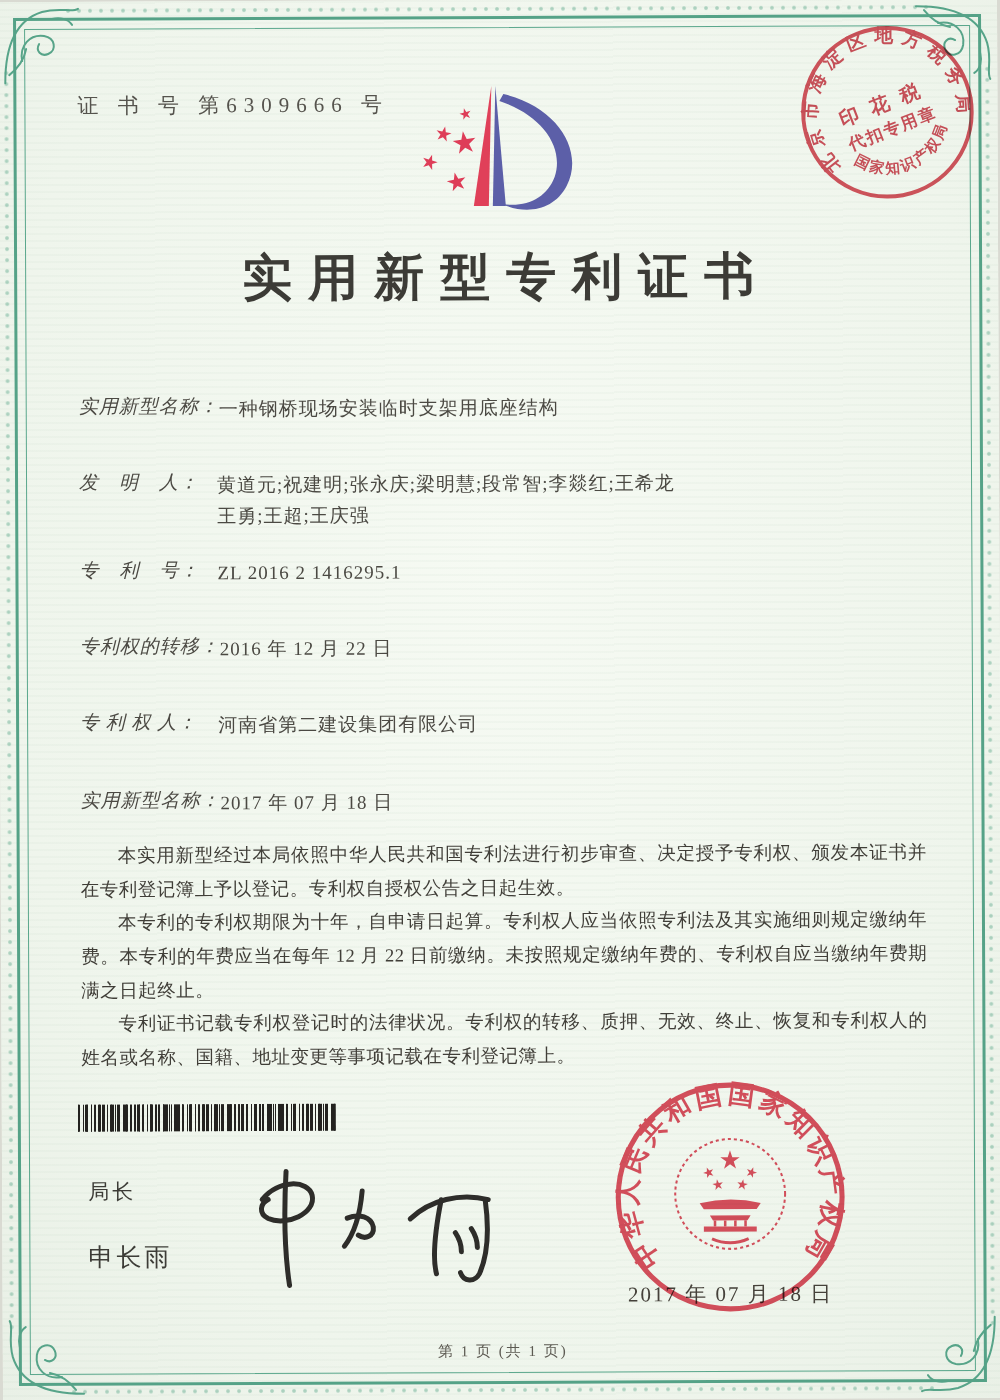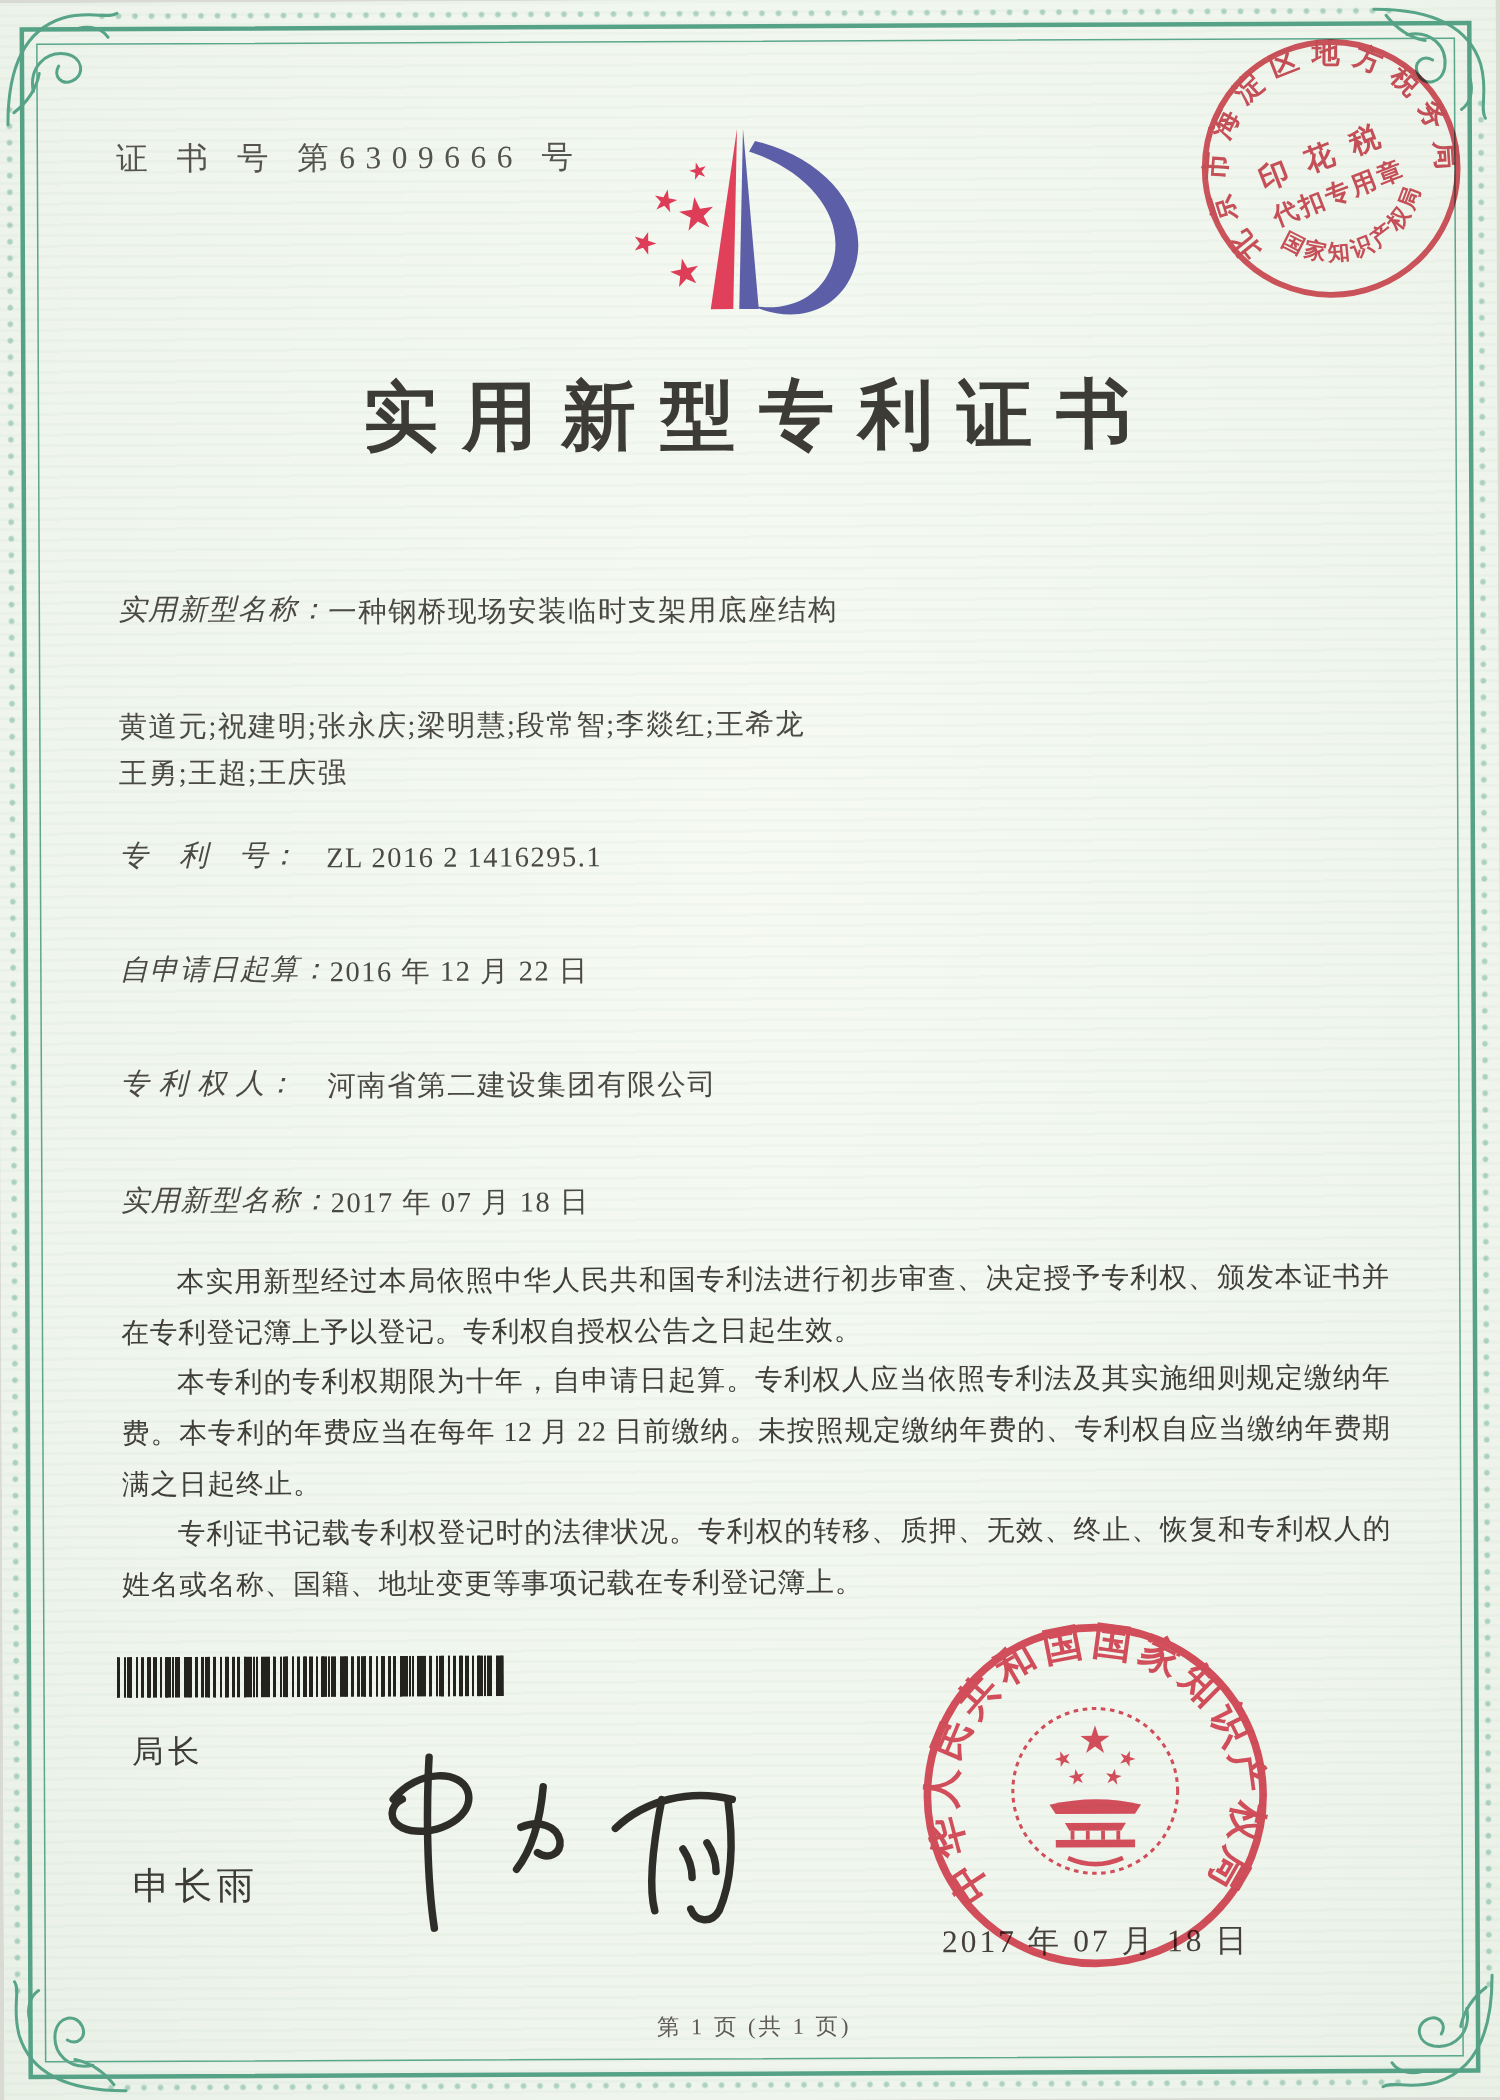--- a/index.html
+++ b/index.html
@@ -57,21 +57,21 @@
     font-size:18.5px;line-height:1.82;color:#403e38;text-align:justify;letter-spacing:.5px;
   }
   .body-text p{margin:0;text-indent:2em;}
 
   .barcode{
     position:absolute;top:1103px;left:76px;width:258px;height:27px;
     background-image:
       repeating-linear-gradient(90deg,#23221f 0 2px,rgba(0,0,0,0) 2px 5px,#23221f 5px 6px,rgba(0,0,0,0) 6px 8px),
       repeating-linear-gradient(90deg,#23221f 0 1px,rgba(0,0,0,0) 1px 7px,#23221f 7px 10px,rgba(0,0,0,0) 10px 13px);
   }
-  .sig-title{position:absolute;top:1152px;left:86px;font-size:21px;color:#3d3c37;letter-spacing:3px;font-family:Liberation Serif, serif;}
+  .sig-title{position:absolute;top:1176px;left:86px;font-size:21px;color:#3d3c37;letter-spacing:3px;font-family:Liberation Serif, serif;}
   .sig-name{position:absolute;top:1239px;left:86px;font-size:25px;color:#3d3c37;letter-spacing:3px;font-family:"Liberation Sans","DejaVu Sans",sans-serif;}
   .sig-script{position:absolute;top:1152px;left:232px;width:300px;height:150px;}
 
   .seal-date{
     position:absolute;top:1281px;left:612px;width:232px;text-align:center;
     font-size:21px;color:#45413a;letter-spacing:2px;
   }
   .seal{
     position:absolute;top:1080px;left:610px;width:236px;height:236px;
     mix-blend-mode:multiply;opacity:.93;
@@ -161,31 +161,32 @@
     </svg>
   </div>
 
   <div class="title">实用新型专利证书</div>
 
   <div class="frow row-name">
     <div class="flabel">实用新型名称：</div>
     <div class="fvalue">一种钢桥现场安装临时支架用底座结构</div>
   </div>
   <div class="frow row-inventor">
+    <div class="flabel">发　明　人：</div>
     <div class="fvalue">
       <div>黄道元;祝建明;张永庆;梁明慧;段常智;李燚红;王希龙</div>
       <div>王勇;王超;王庆强</div>
     </div>
   </div>
   <div class="frow row-patno">
     <div class="flabel">专　利　号：</div>
     <div class="fvalue">ZL 2016 2 1416295.1</div>
   </div>
   <div class="frow row-filing">
-    <div class="flabel">自申请日起算：</div>
+    <div class="flabel">专利权的转移：</div>
     <div class="fvalue">2016 年 12 月 22 日</div>
   </div>
   <div class="frow row-patentee">
     <div class="flabel">专 利 权 人：</div>
     <div class="fvalue">河南省第二建设集团有限公司</div>
   </div>
   <div class="frow row-grant">
     <div class="flabel">实用新型名称：</div>
     <div class="fvalue">2017 年 07 月 18 日</div>
   </div>

